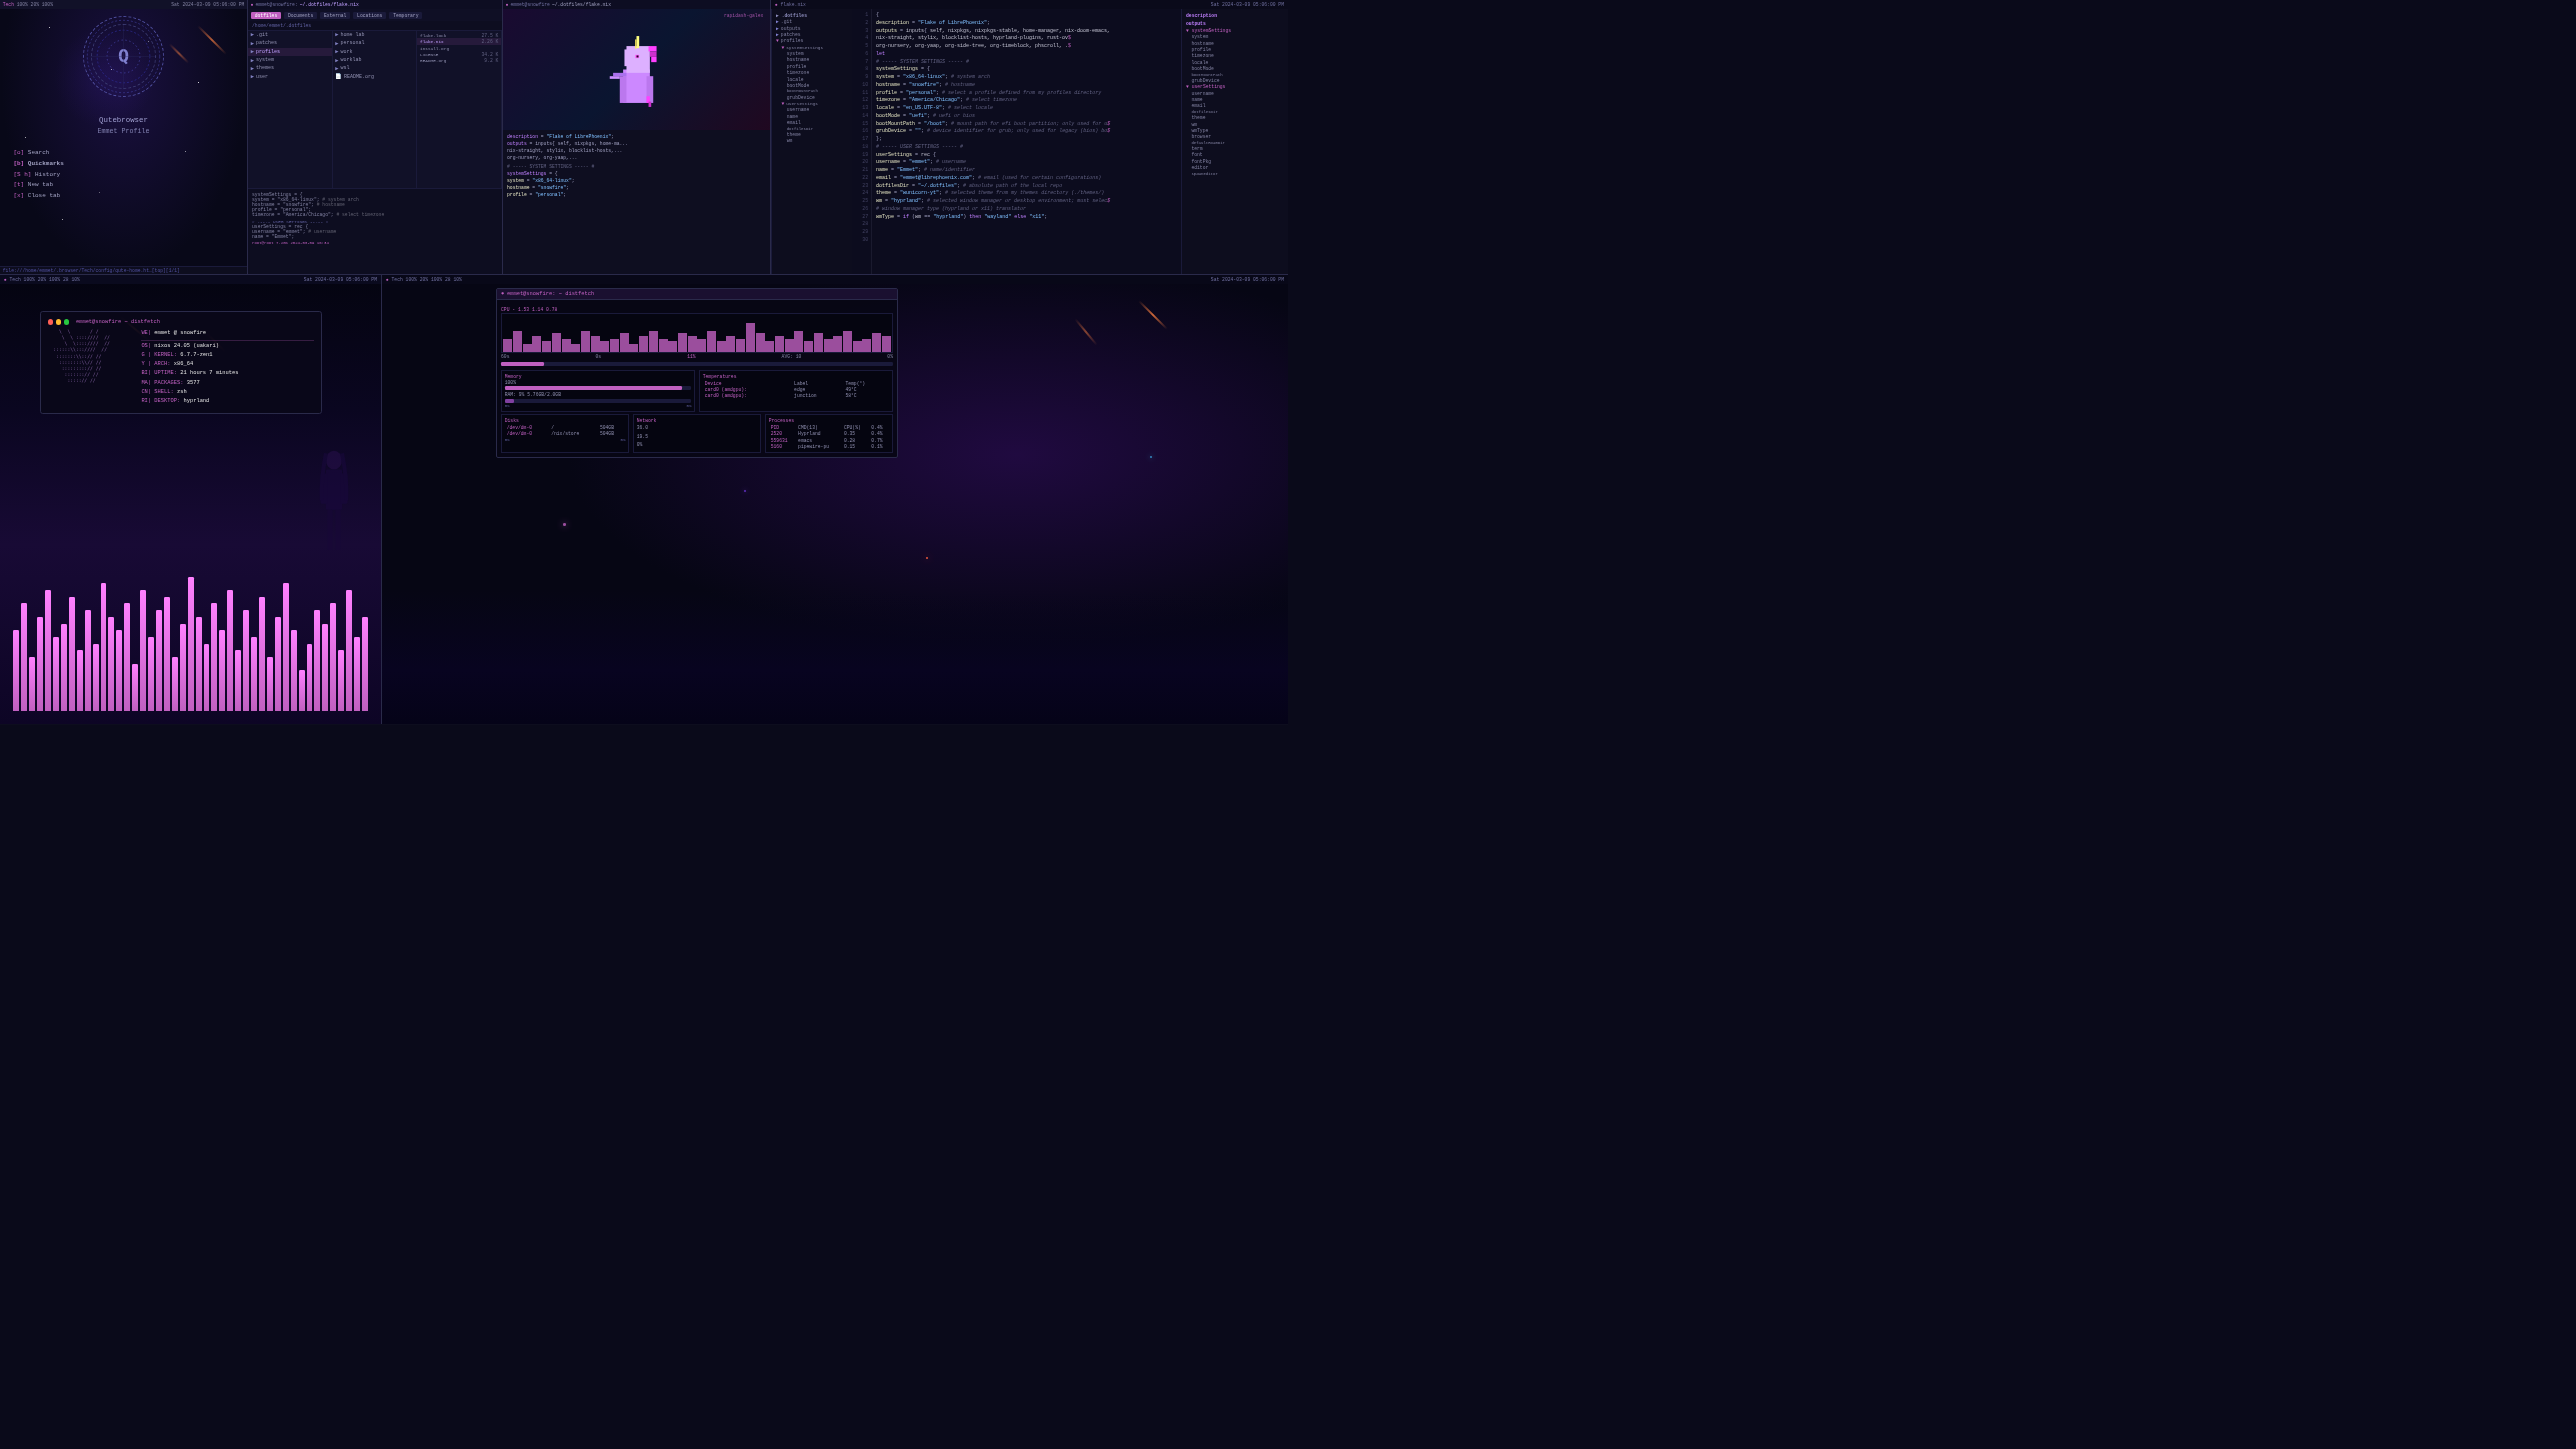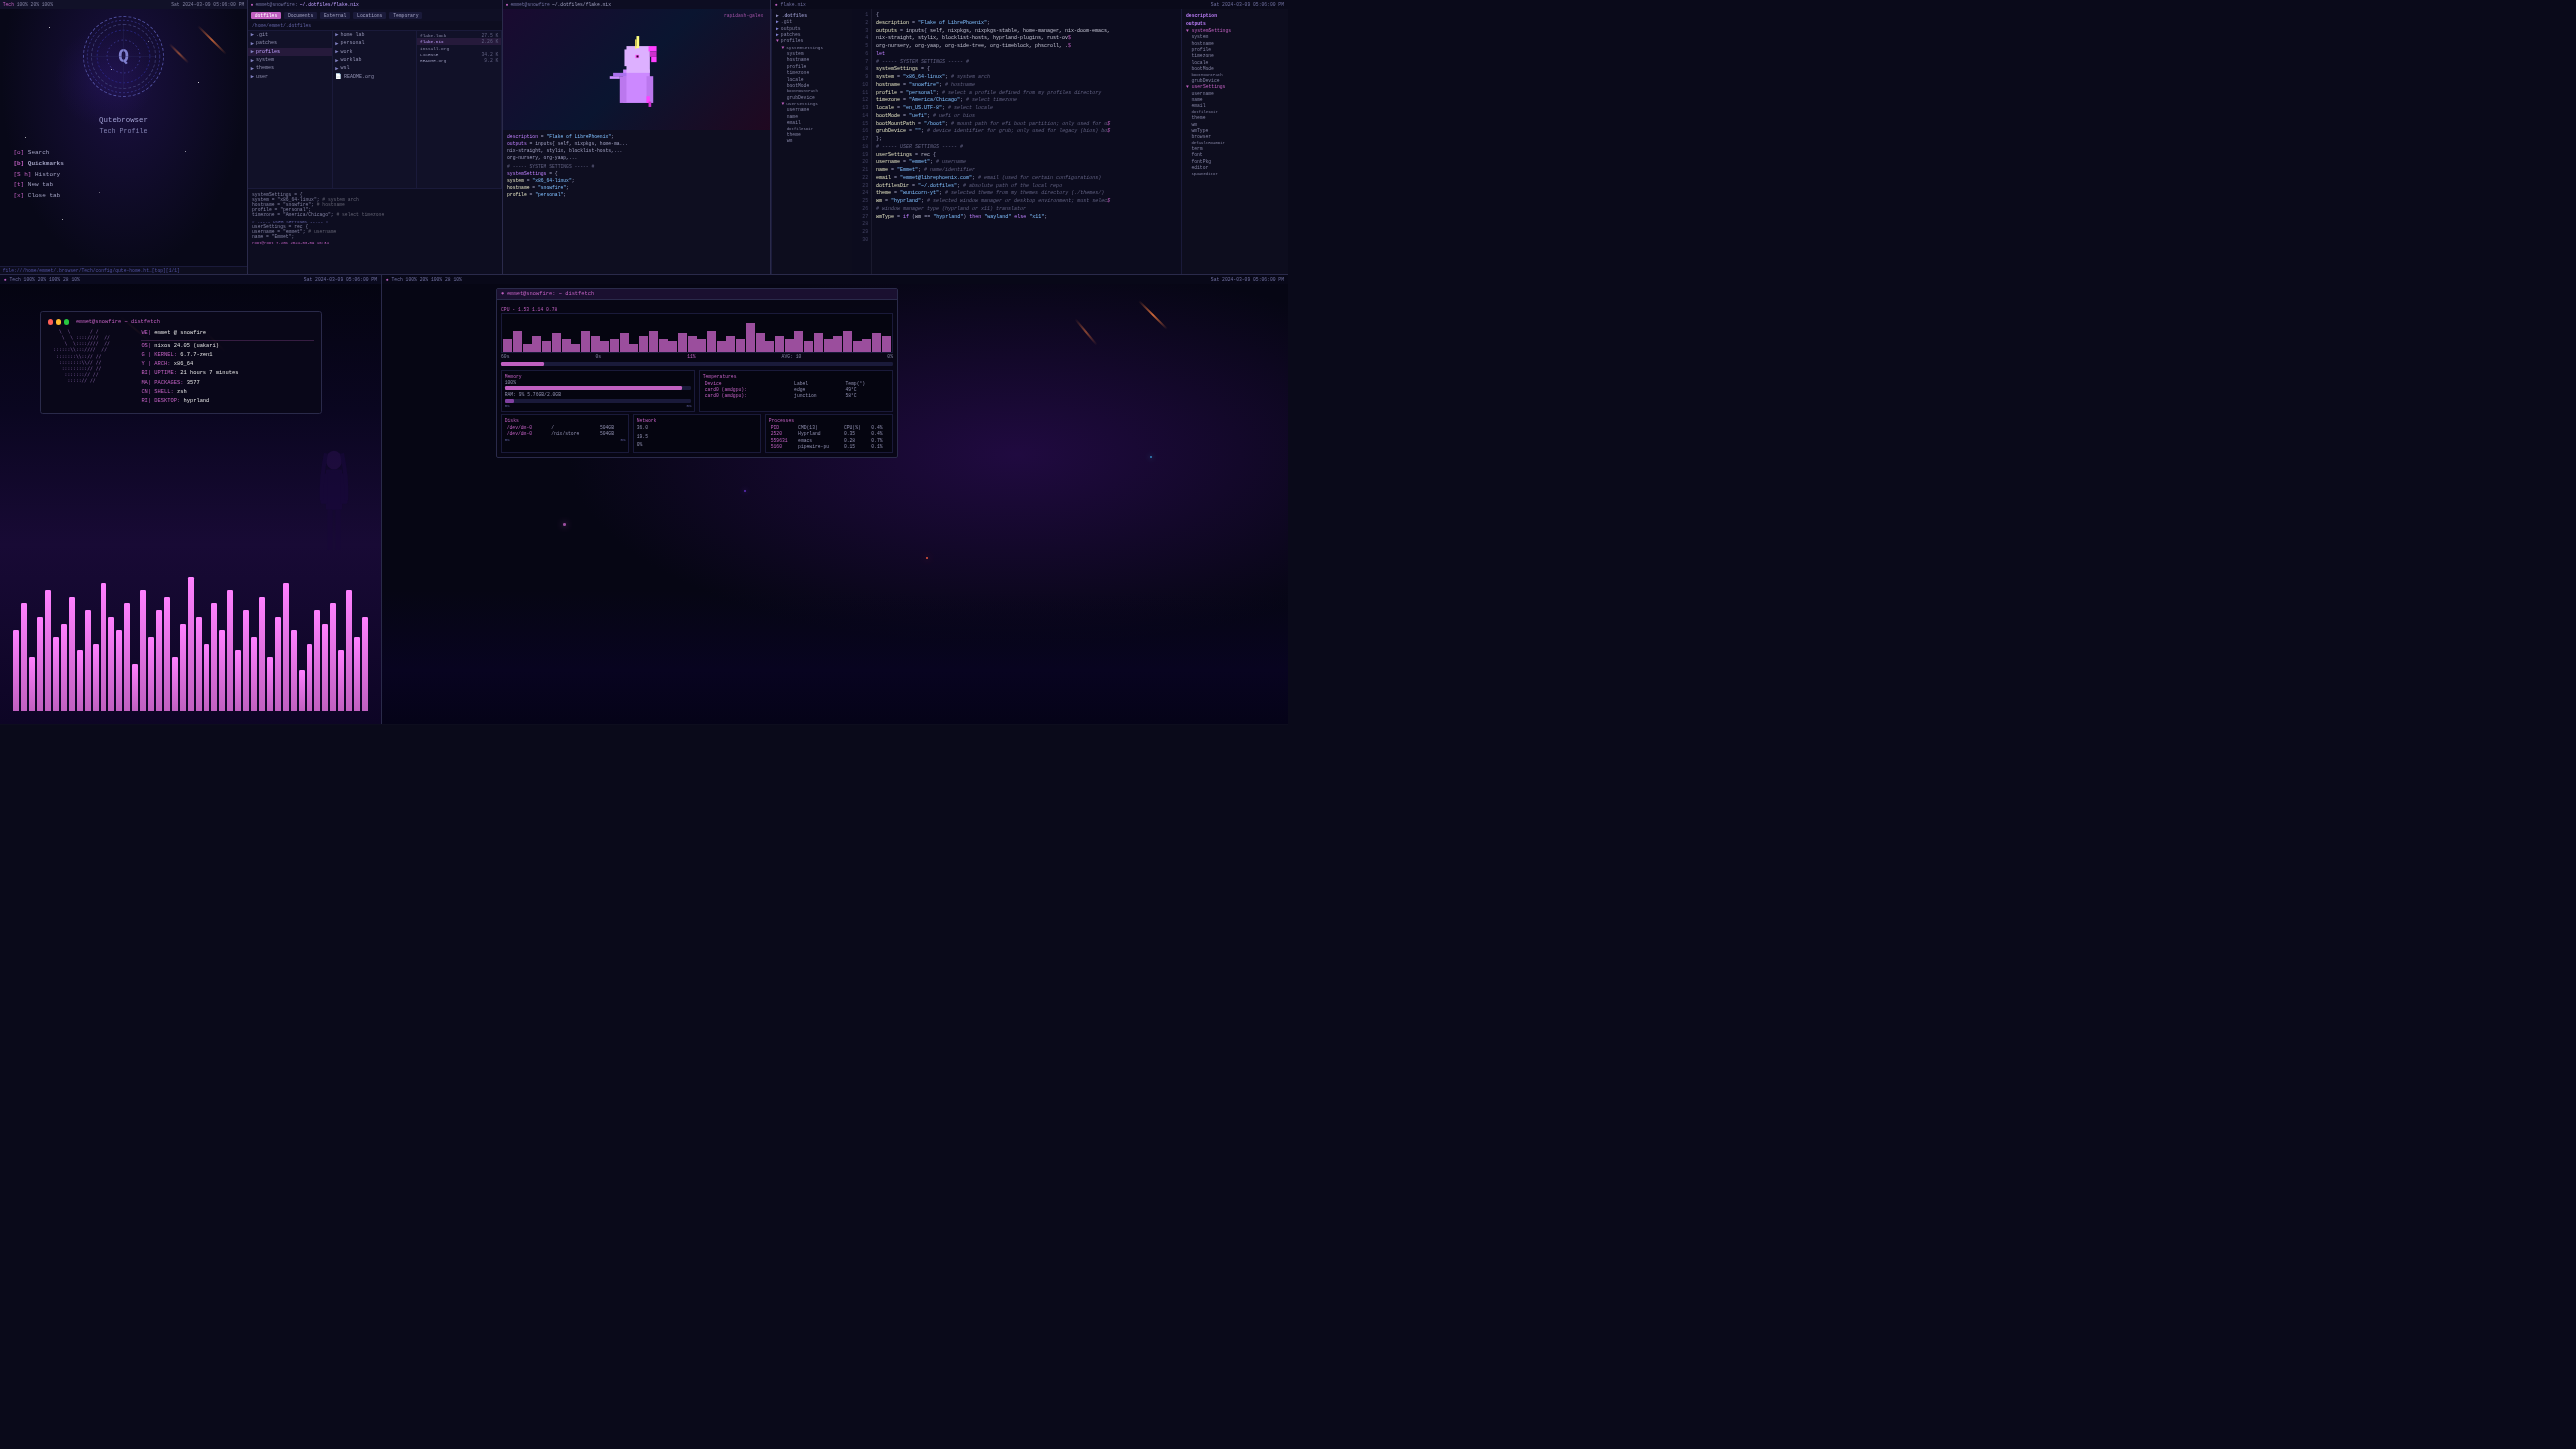--- a/index.html
+++ b/index.html
@@ -594,21 +594,21 @@
             <circle cx="60" cy="60" r="25" fill="none" stroke="#5050c0" stroke-width="1" stroke-dasharray="2,4"></circle>
             <text x="60" y="68" text-anchor="middle" fill="#8080d0" font-size="28" font-weight="bold" font-family="monospace">Q</text>
             <line x1="10" y1="60" x2="110" y2="60" stroke="#2a2a60" stroke-width="0.5"></line>
             <line x1="60" y1="10" x2="60" y2="110" stroke="#2a2a60" stroke-width="0.5"></line>
           </svg>
         </div>
       </div>
 
       <div class="browser-content">
         <div class="browser-title">Qutebrowser</div>
-        <div class="browser-subtitle">Tech Profile</div>
+        <div class="browser-subtitle">Emmet Profile</div>
       </div>
 
       <div class="browser-menu">
         <div class="browser-menu-item">
           <span class="highlight-bracket">[o]</span>
           <span class="item-text"> Search</span>
         </div>
         <div class="browser-menu-item" style="color:#c060c0;font-weight:bold">
           <span class="highlight-bracket">[b]</span>
           <span class="item-text"> Quickmarks</span>

